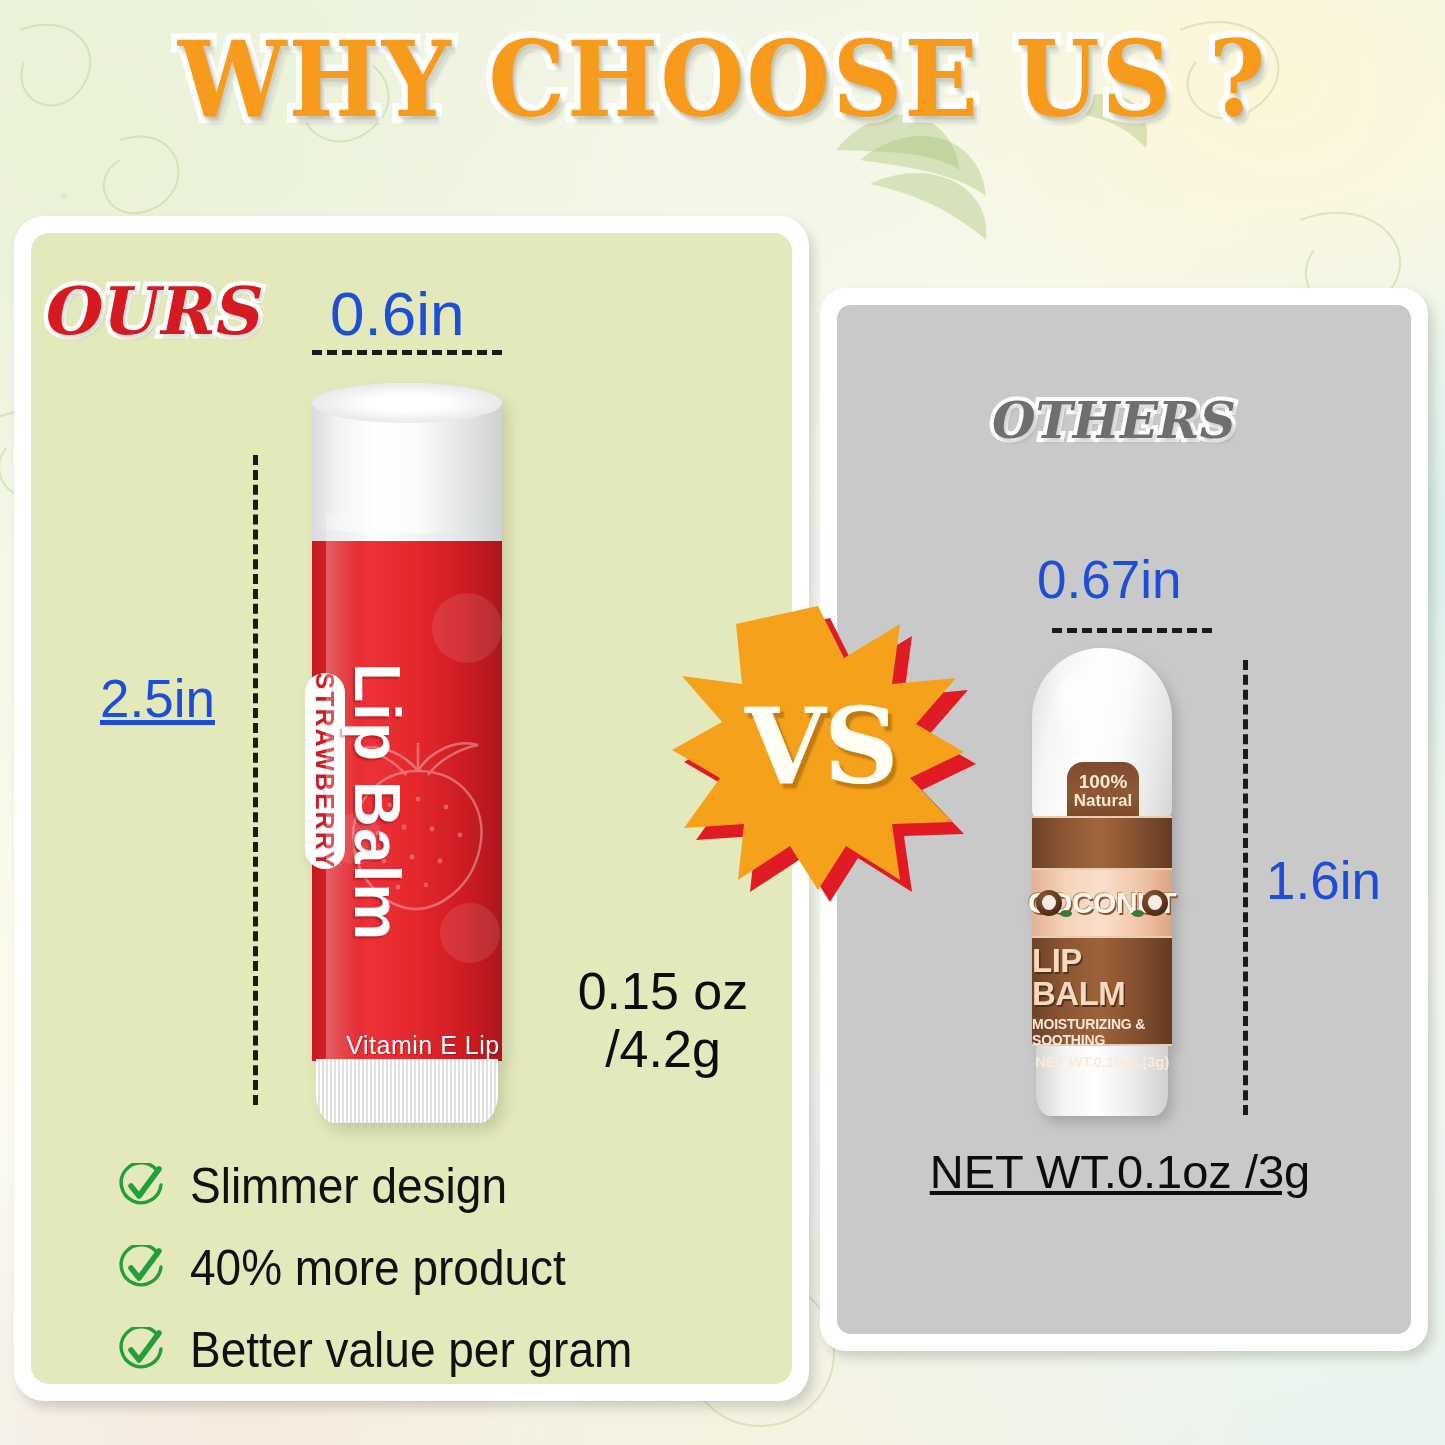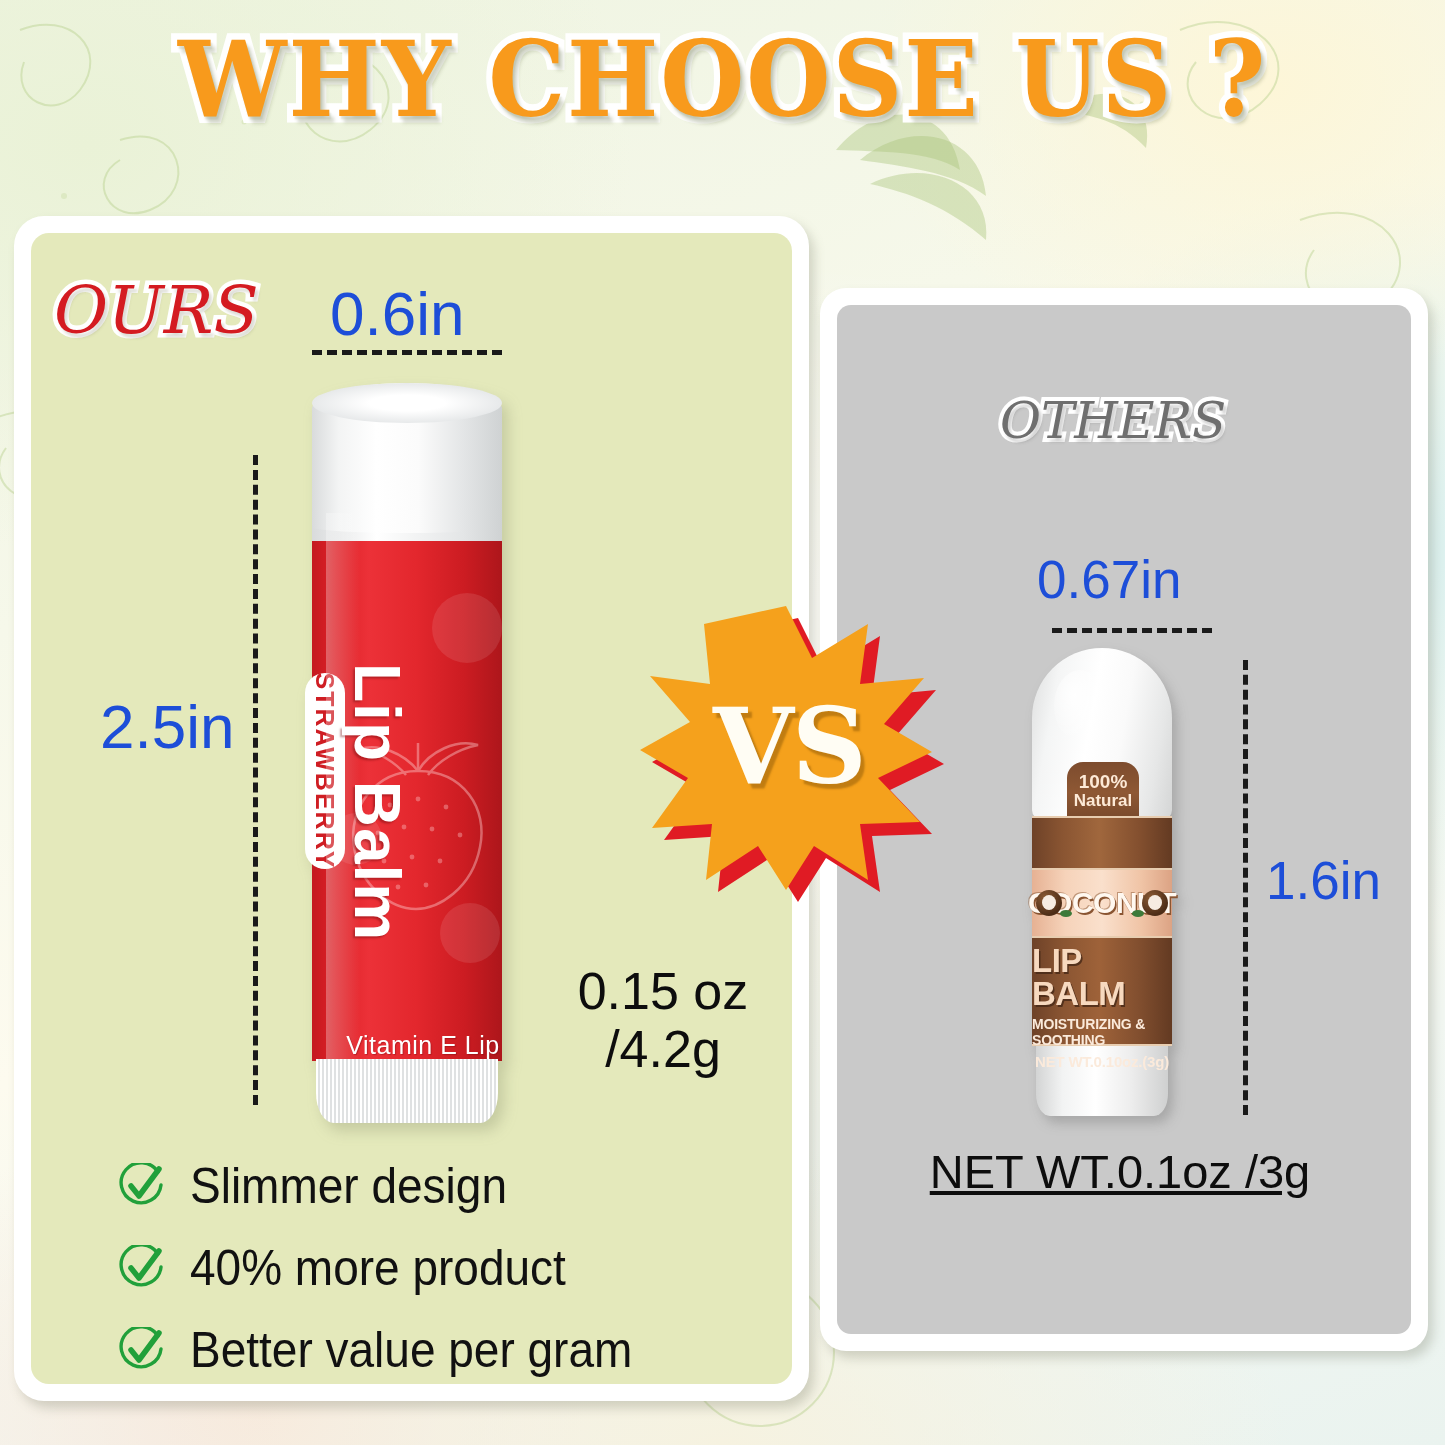--- a/index.html
+++ b/index.html
@@ -67,24 +67,23 @@
   #panel-others {
     left: 820px; top: 288px; width: 608px; height: 1063px;
     border-radius: 26px;
   }
   #panel-others .panel-inner { background: #c9c9c9; border-radius: 14px; }
 
   
   .badge-head {
     position: absolute;
     font-family: "DejaVu Serif", serif;
-    font-weight: normal; font-style: italic;
+    font-weight: bold; font-style: italic;
     line-height: 1;
     paint-order: stroke fill;
-    margin-left: 8px;
   }
   #head-ours {
     left: 46px; top: 278px; font-size: 66px;
     color: #d41b21;
     -webkit-text-stroke: 9px #ffffff;
     text-shadow: 3px 4px 3px rgba(120,120,90,.25);
   }
   #head-others {
     left: 992px; top: 396px; font-size: 50px;
     color: #6f6f6f;
@@ -95,21 +94,21 @@
   
   .dim-label {
     position: absolute;
     font-family: "Liberation Sans", sans-serif;
     font-weight: normal;
     color: #1d4ed8;
     line-height: 1;
     white-space: nowrap;
   }
   #dim-width-ours  { left: 330px; top: 283px; font-size: 62px; }
-  #dim-height-ours { left: 100px; top: 696px; font-size: 62px; }
+  #dim-height-ours { left: 100px; top: 672px; font-size: 53px; text-decoration: underline; }
   #dim-width-others{ left: 1037px; top: 553px; font-size: 53px; }
   #dim-height-others{ left: 1266px; top: 854px; font-size: 53px; }
 
   .dash-h {
     position: absolute; height: 0;
     border-top: 5px dashed #1a1a1a;
   }
   .dash-v {
     position: absolute; width: 0;
     border-left: 5px dashed #1a1a1a;
@@ -272,21 +271,21 @@
   .bullet { display:flex; align-items:center; gap:26px; height:82px; }
   .chk { width:46px; height:46px; flex:0 0 46px; }
   .bullet span.txt {
     color:#111; font-size:50px; line-height:1;
     transform: scaleX(.92); transform-origin:left center;
     white-space: nowrap;
   }
 
   
   #vs {
-    position:absolute; left:636px; top:600px; width:300px; height:296px; z-index: 6; text-align: right;
+    position:absolute; left:668px; top:600px; width:300px; height:296px; z-index: 6; text-align: right;
   }
   #vs svg { width:100%; height:100%; overflow:visible; }
   #vs .vs-text {
     position:absolute; inset:0; display:flex; align-items:center; justify-content:center;
     color:#fffdf4; font-family:"DejaVu Serif", serif; font-weight:bold;
     font-size:104px; letter-spacing:-2px;
     text-shadow: 4px 5px 2px rgba(150,95,10,.55);
     padding-left: 6px; padding-bottom: 4px;
   }
 </style>

